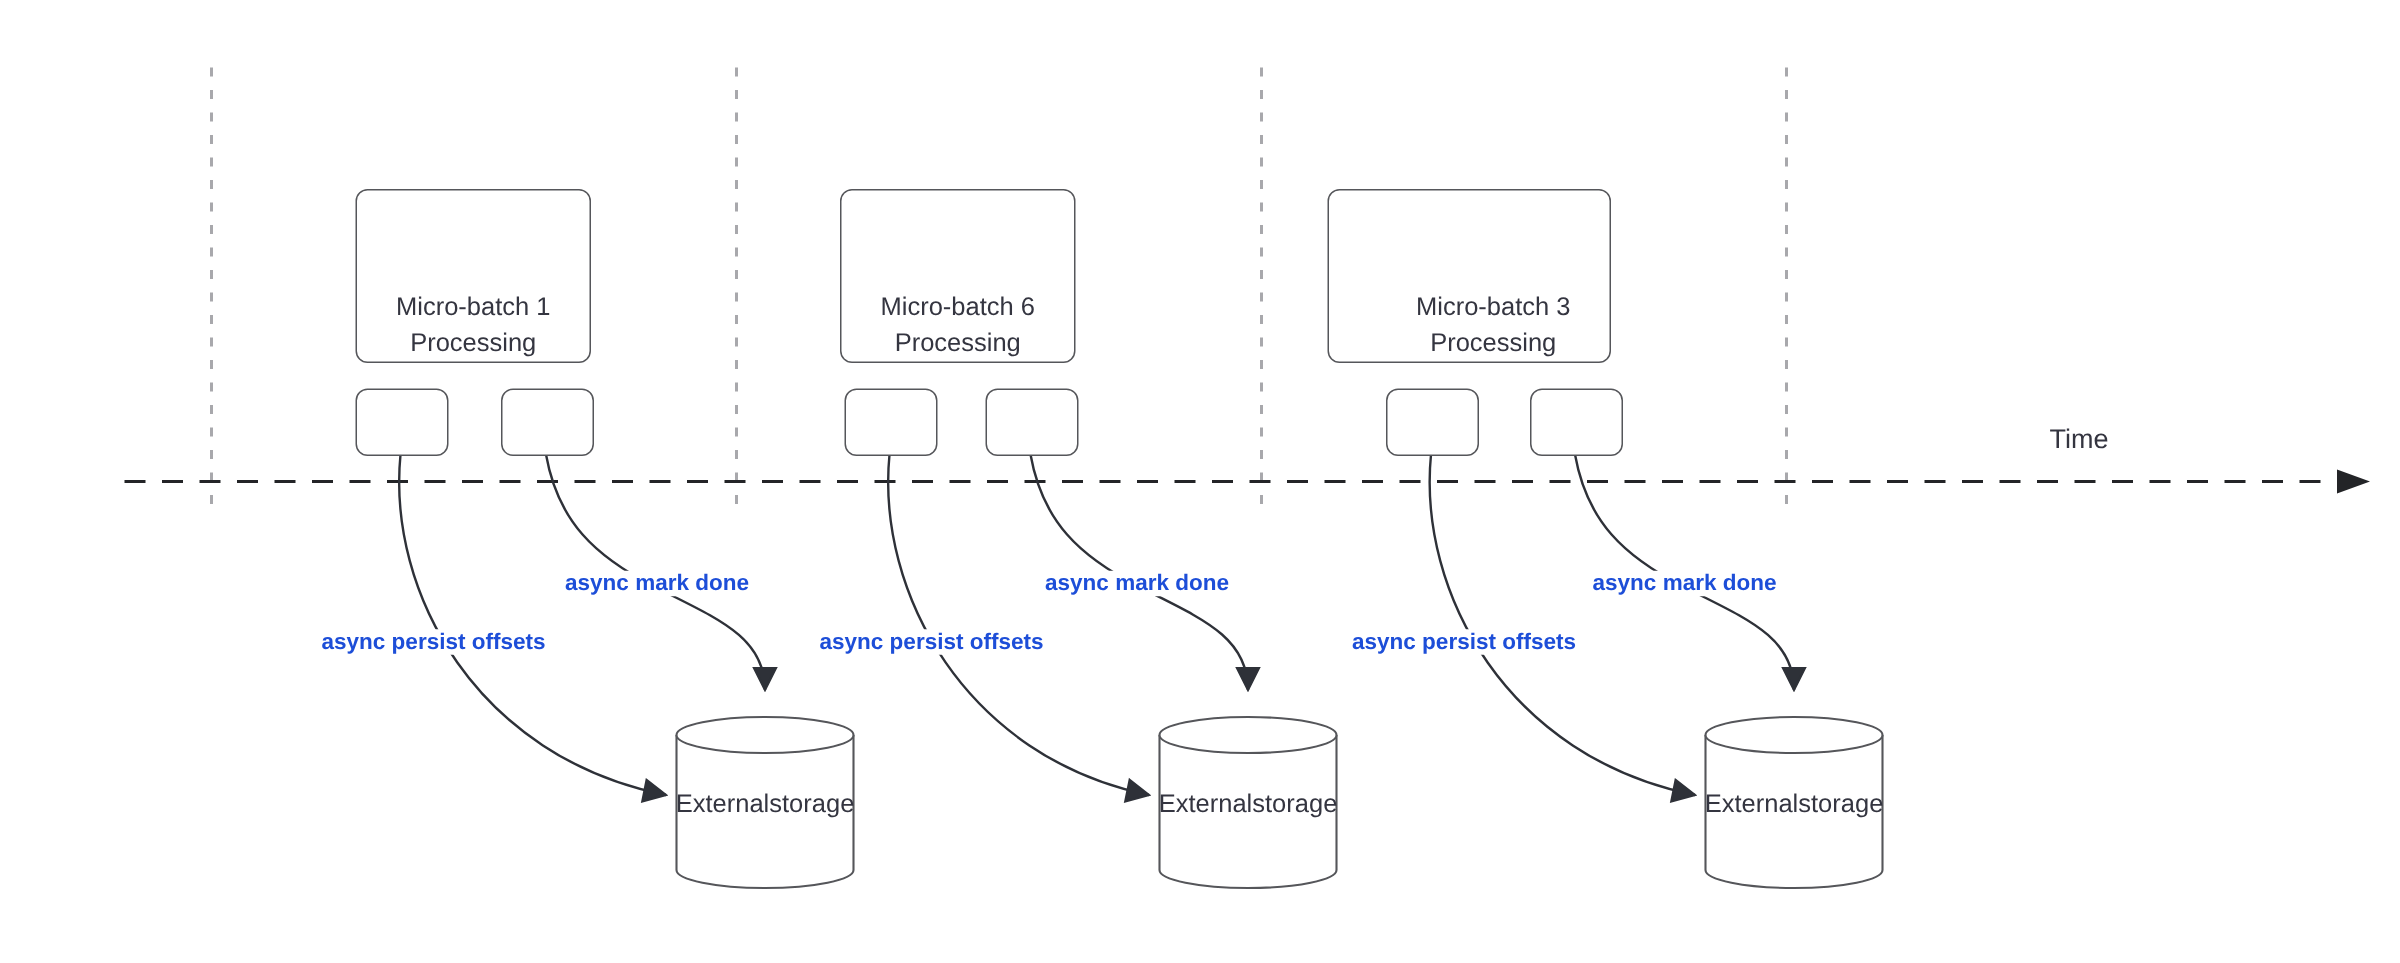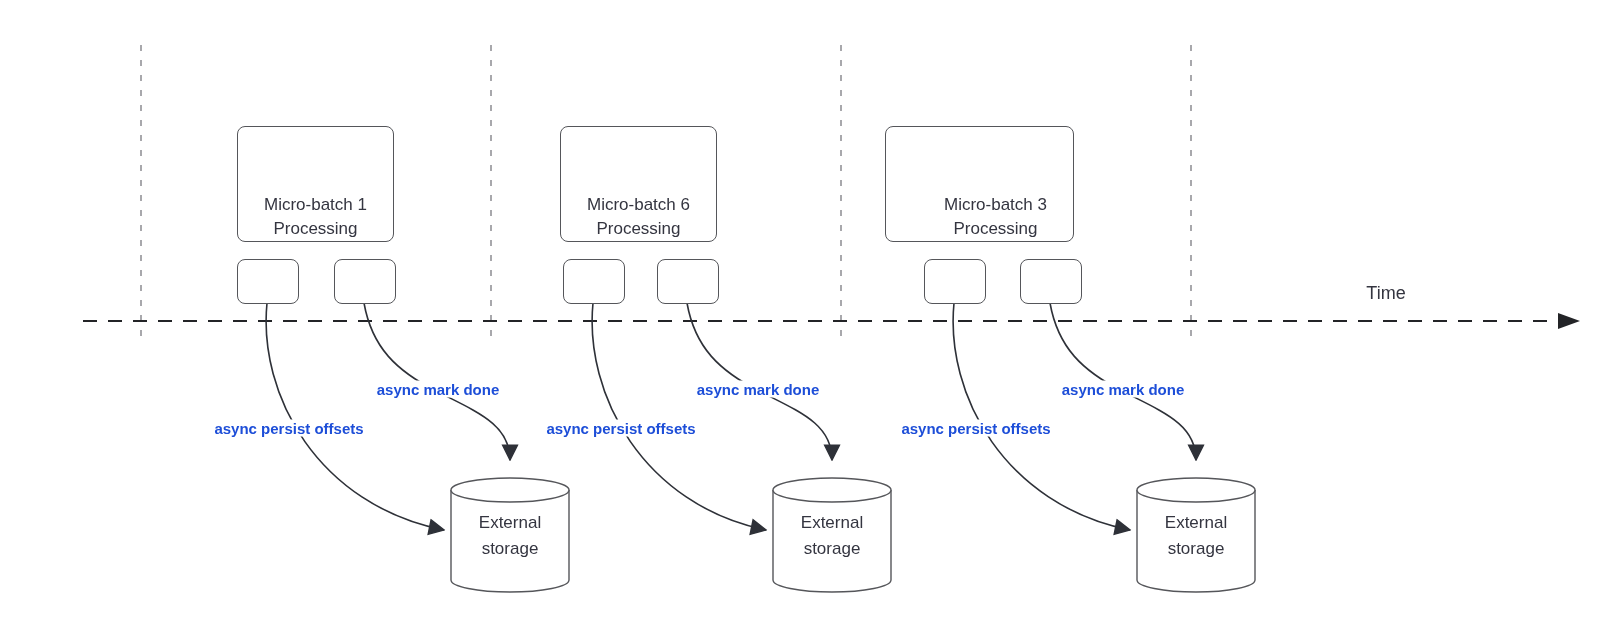--- a/index.html
+++ b/index.html
@@ -34,21 +34,21 @@
     transform:translate(-50%,-50%);
     background:#ffffff;
     padding:0 3px;
     font-size:15px;font-weight:bold;
     color:#1d4ed8;white-space:nowrap;
   }
   .storage-label{
     position:absolute;
     width:118px;height:56px;
     top:508px;
-    display:flex;flex-direction:column;
+    display:flex;flex-direction:row;
     align-items:center;justify-content:center;
     color:#343540;font-size:17px;line-height:26px;
     text-align:center;
   }
   .time-label{
     position:absolute;
     transform:translate(-50%,-50%);
     left:1386px;top:268px;
     font-size:18px;color:#343540;margin-top:25px;
   }

